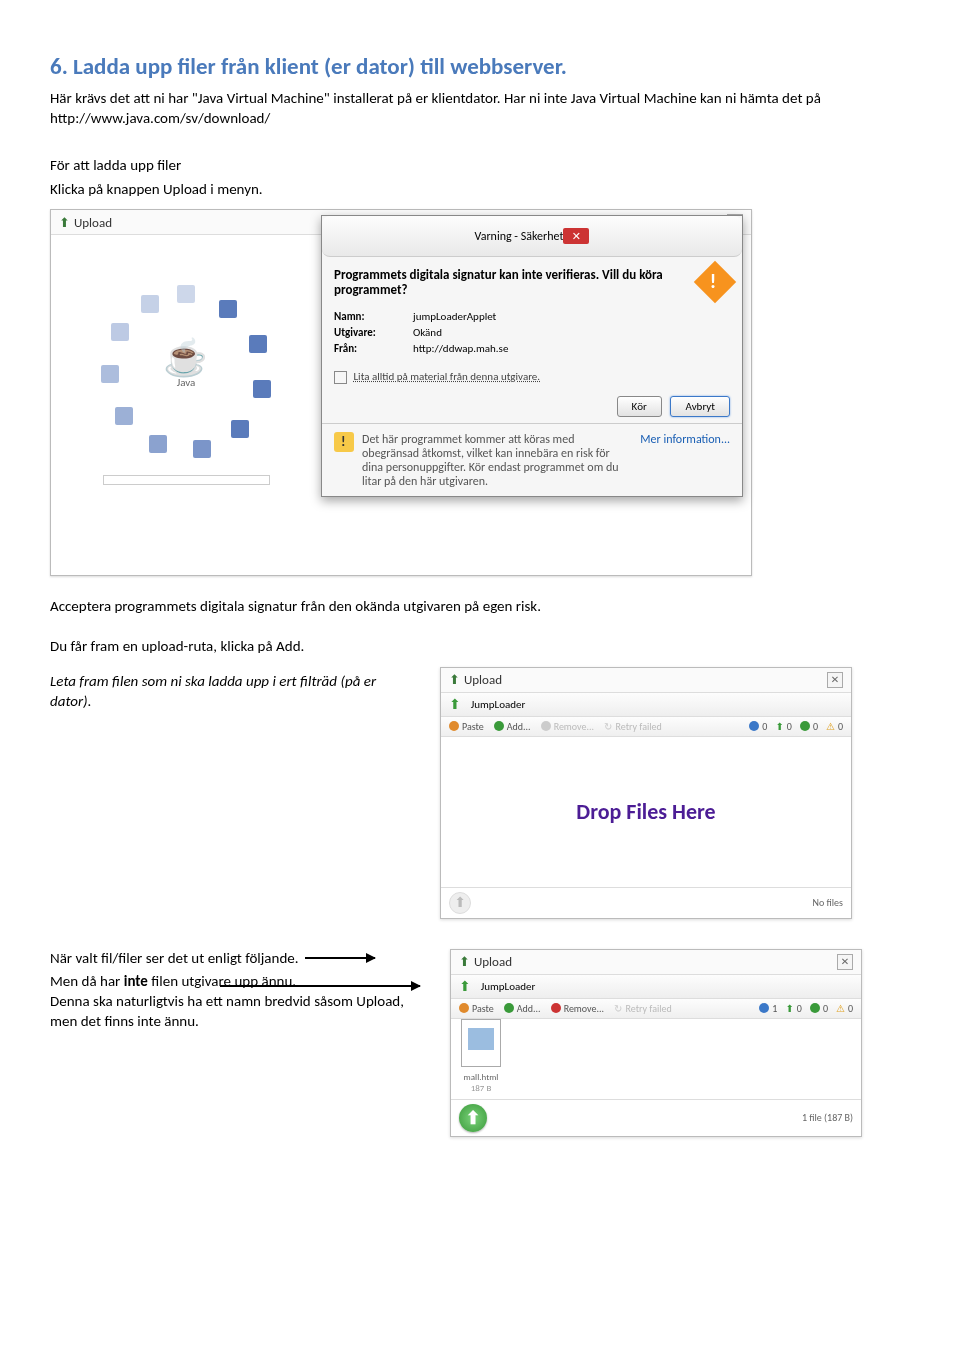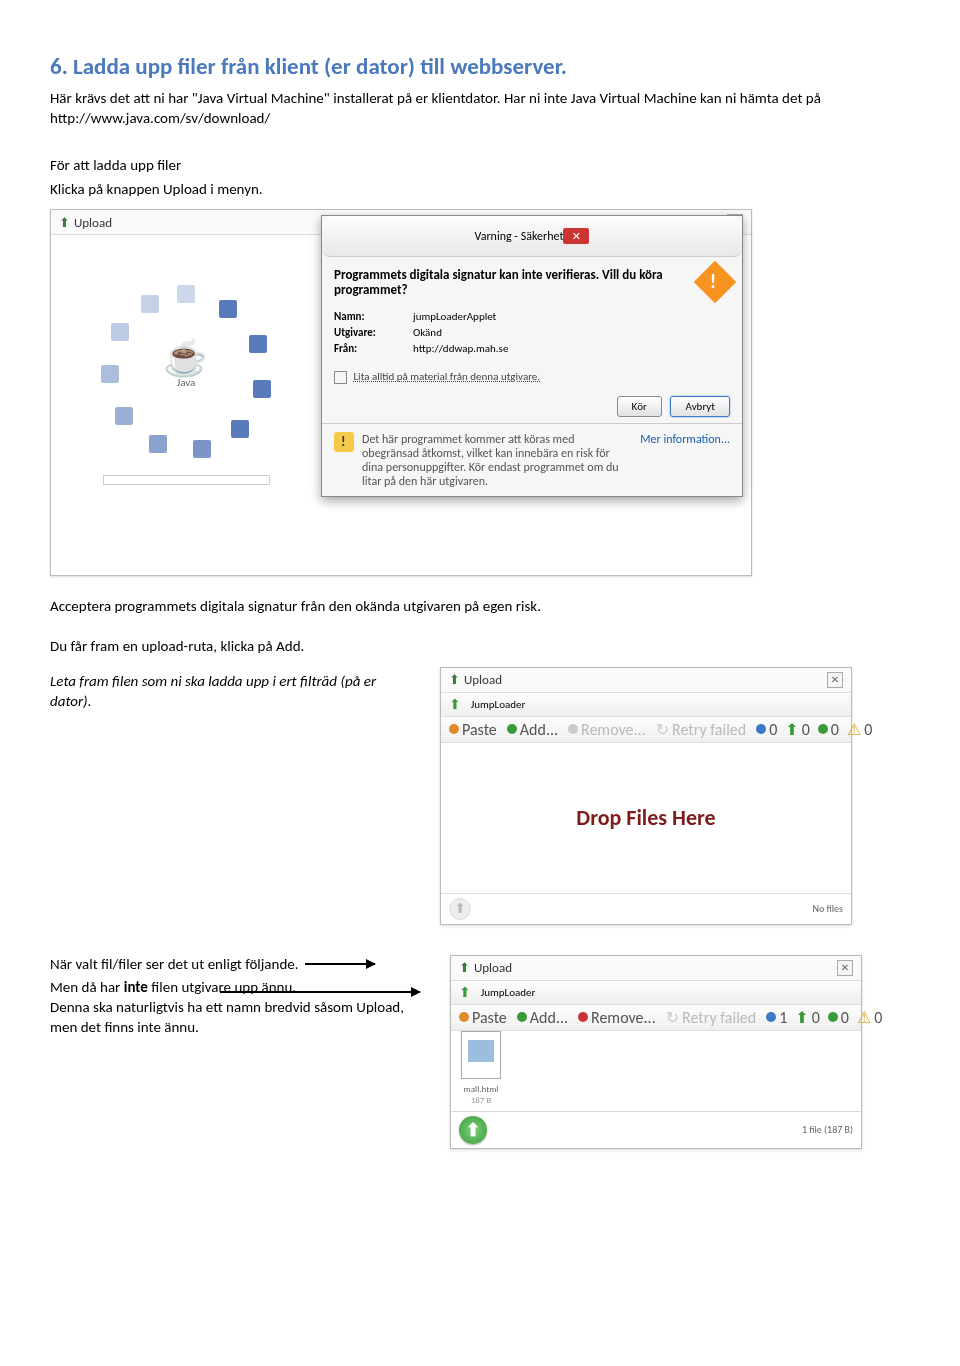--- a/index.html
+++ b/index.html
@@ -171,35 +171,35 @@
     padding: 3px 8px;
     border-bottom: 1px solid #ddd;
     background: linear-gradient(#fdfdfd,#eee);
     font-size: 11px;
   }
   .jump-toolbar2 {
     display: flex; align-items: center;
     padding: 3px 8px;
     border-bottom: 1px solid #ddd;
     background: linear-gradient(#fdfdfd,#efefef);
-    font-size: 16px;
+    font-size: 10px;
     gap: 10px;
   }
   .tb-item { display: inline-flex; align-items: center; gap: 3px; color: #555; white-space: nowrap; }
   .icon-dot { width: 10px; height: 10px; border-radius: 50%; display: inline-block; }
   .green-dot { background: #3a9a3a; }
   .orange-dot { background: #e08a2c; }
   .red-dot { background: #c33; }
   .blue-dot { background: #3b78c8; }
   .gray-dot { background: #ccc; }
   .status-icons { margin-left: auto; display: flex; gap: 8px; }
   .drop-area {
     height: 150px;
     display: flex; align-items: center; justify-content: center;
-    color: #7f1d1d; font-size: 22px; font-weight: bold;
+    color: #4c1d95; font-size: 22px; font-weight: bold;
   }
   .status-bottom {
     display: flex; justify-content: flex-end; align-items: center;
     border-top: 1px solid #ddd;
     padding: 4px 8px;
     font-size: 10px; color: #666;
     gap: 8px;
   }
   .big-arrow-gray {
     width: 20px; height: 20px;

